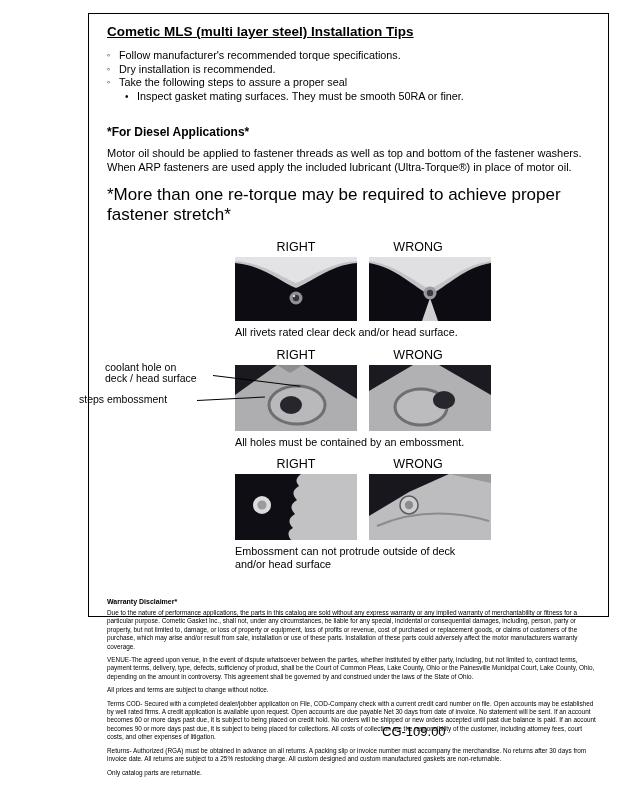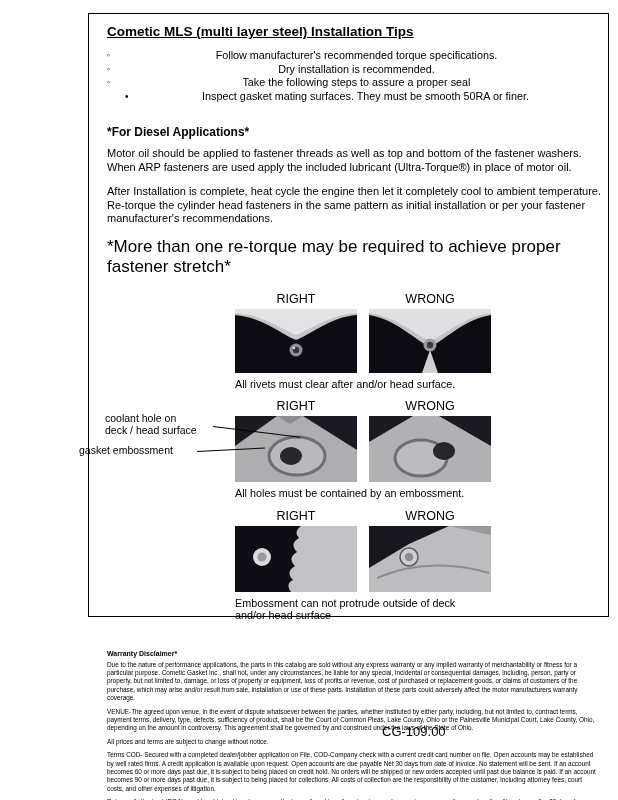--- a/index.html
+++ b/index.html
@@ -6,30 +6,30 @@
   body{
     width:618px;height:800px;position:relative;background:#fff;color:#000;
     font-family:"Liberation Sans","DejaVu Sans",sans-serif;overflow:hidden;
   }
   .frame{
     position:absolute;left:88px;top:13px;width:521px;height:604px;
     border:1px solid #000;box-sizing:border-box;padding:10px 14px 0 18px;
   }
   .title{font-size:13.5px;font-weight:bold;text-decoration:underline;margin:0 0 10px 0;}
   .bullets{list-style:none;margin:0;padding:0;font-size:10.8px;line-height:13.5px;}
-  .bullets li{position:relative;padding-left:12px;text-align:center;}
+  .bullets li{position:relative;padding-left:12px;}
   .bullets li.lvl1:before{content:"\25E6";position:absolute;left:0;top:0;font-size:9px;}
   .bullets li.lvl2{margin-left:18px;}
   .bullets li.lvl2:before{content:"\2022";position:absolute;left:0;top:0;font-size:10px;}
   .diesel{font-size:12px;font-weight:bold;margin:22px 0 8px 0;}
   .para{font-size:11px;line-height:13.5px;margin:0 0 11px 0;width:496px;}
   .note{font-size:17px;margin:2px 0 0 0;}
   .figs{margin:15px 0 0 128px;width:256px;}
   .fig-row{position:relative;margin-bottom:9px;}
-  .fig-labels{display:flex;gap:12px;}
+  .fig-labels{display:flex;gap:0;}
   .fig-label{width:122px;text-align:center;font-size:12.5px;line-height:15px;}
   .fig-imgs{display:flex;gap:12px;margin-top:2px;}
   .fig-imgs svg{display:block;}
   .fig-caption{font-size:10.8px;margin-top:5px;white-space:pre-line;line-height:12.5px;}
   .callout{position:absolute;font-size:10.5px;line-height:11.5px;text-align:left;white-space:pre-line;}
   .callout-coolant{left:-130px;top:14px;width:106px;}
   .callout-emboss{left:-156px;top:46px;width:116px;}
   .cline{position:absolute;height:0;border-top:1px solid #000;transform-origin:left center;}
   .cline-coolant{left:-22px;top:27px;width:88px;transform:rotate(7deg);}
   .cline-emboss{left:-38px;top:52px;width:68px;transform:rotate(-3deg);}
@@ -49,21 +49,20 @@
   <ul class="bullets">
     <li class="lvl1">Follow manufacturer's recommended torque specifications.</li>
     <li class="lvl1">Dry installation is recommended.</li>
     <li class="lvl1">Take the following steps to assure a proper seal</li>
     <li class="lvl2">Inspect gasket mating surfaces.  They must be smooth 50RA or finer.</li>
   </ul>
 
   <h2 class="diesel">*For Diesel Applications*</h2>
 
   <p class="para">Motor oil should be applied to fastener threads as well as top and bottom of the fastener washers. When ARP fasteners are used apply the included lubricant (Ultra-Torque®) in place of motor oil.</p>
-  <p class="para">After Installation is complete, heat cycle the engine then let it completely cool to ambient temperature. Re-torque the cylinder head fasteners in the same pattern as initial installation or per your fastener manufacturer's recommendations.</p>
   <p class="note">*More than one re-torque may be required to achieve proper fastener stretch*</p>
 
   <div class="figs">
 
     <div class="fig-row">
       <div class="fig-labels">
         <div class="fig-label">RIGHT</div>
         <div class="fig-label">WRONG</div>
       </div>
       <div class="fig-imgs">
@@ -77,28 +76,28 @@
         </svg>
         <svg width="122" height="64" viewBox="0 0 122 64">
           <rect width="122" height="64" fill="#0c0c12"></rect>
           <path d="M0,0 H122 V6 C96,10 77,30 61,38 C45,30 26,10 0,6 Z" fill="#c4c4c6"></path>
           <path d="M0,0 H122 V4 C94,8 77,25 61,32 C45,25 28,8 0,4 Z" fill="#e0e0e2"></path>
           <path d="M53,64 L61,41 L69,64 Z" fill="#cfcfd2"></path>
           <circle cx="61" cy="36" r="6.5" fill="#9a9aa2"></circle>
           <circle cx="61" cy="36" r="3.2" fill="#3a3a41"></circle>
         </svg>
       </div>
-      <div class="fig-caption">All rivets must clear after and/or head surface.</div>
+      <div class="fig-caption">All rivets rated clear deck and/or head surface.</div>
     </div>
 
     <div class="fig-row">
       <div class="callout callout-coolant">coolant hole on
 deck / head surface</div>
       <div class="cline cline-coolant"></div>
-      <div class="callout callout-emboss">gasket embossment</div>
+      <div class="callout callout-emboss">steps embossment</div>
       <div class="cline cline-emboss"></div>
       <div class="fig-labels">
         <div class="fig-label">RIGHT</div>
         <div class="fig-label">WRONG</div>
       </div>
       <div class="fig-imgs">
         <svg width="122" height="66" viewBox="0 0 122 66">
           <rect width="122" height="66" fill="#aeaeb0"></rect>
           <path d="M0,0 H42 L0,30 Z" fill="#1a1a20"></path>
           <path d="M122,0 H68 L122,34 Z" fill="#1a1a20"></path>

